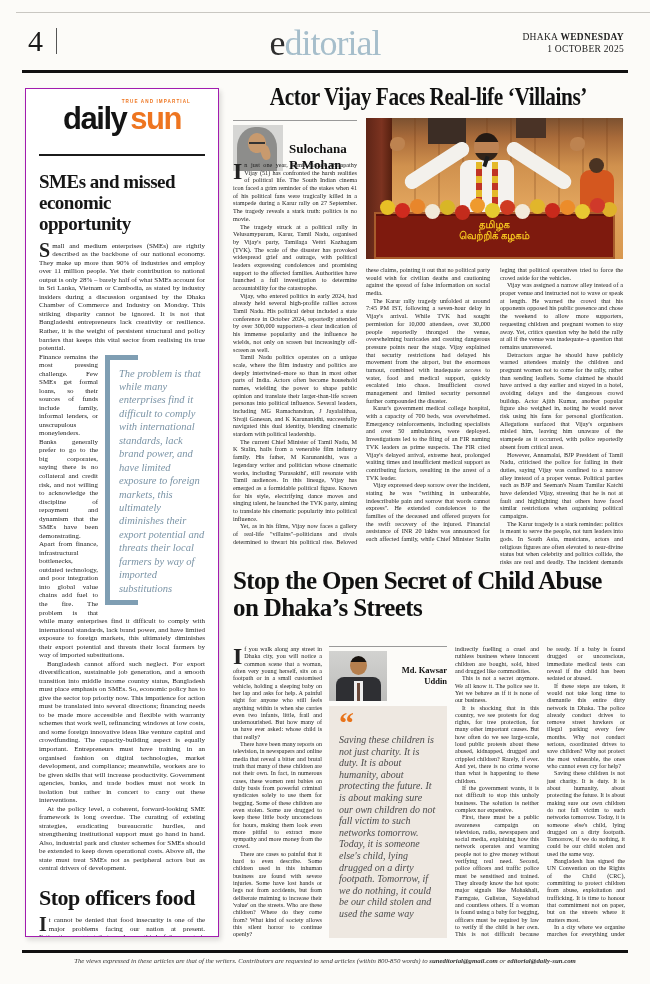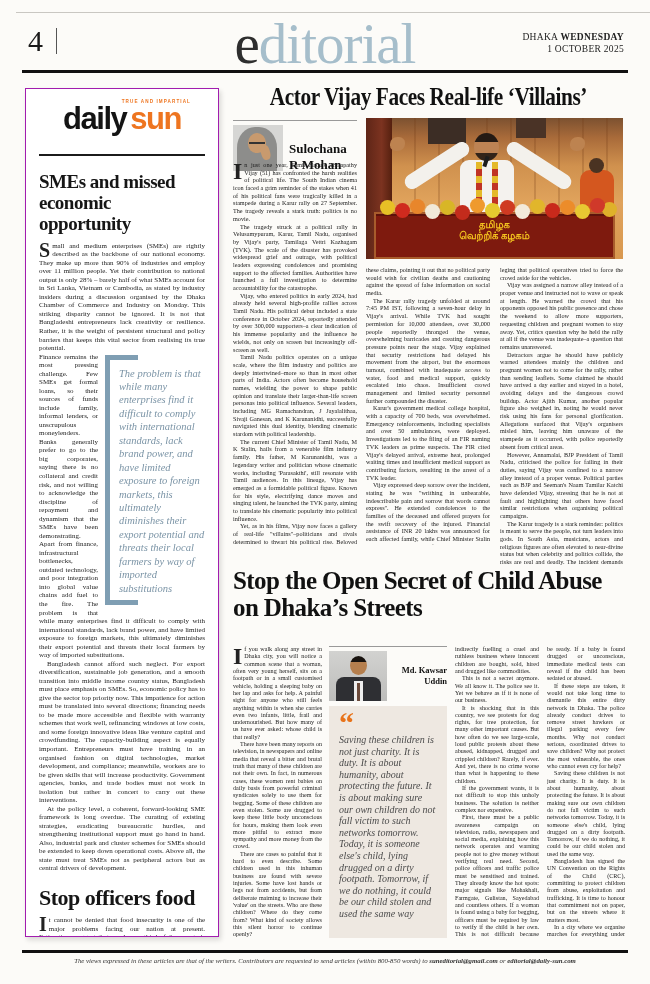--- a/index.html
+++ b/index.html
@@ -1,21 +1,21 @@
 <!DOCTYPE html>
 <html><head>
 <meta charset="utf-8">
 <style>
   html,body{margin:0;padding:0;background:#e9e7e2;}
   .page{position:relative;width:650px;height:984px;background:#fcfbf8;font-family:"Liberation Serif",serif;color:#1a1a1a;overflow:hidden;}
   
   .page-edge{position:absolute;top:12px;left:16px;right:0;height:1px;background:#c9c7c2;}
   .page-num{position:absolute;top:26px;left:28px;font-size:30px;line-height:30px;}
   .page-num-bar{position:absolute;top:28px;left:56px;width:1px;height:26px;background:#555;}
-  .masthead{position:absolute;top:22px;left:0;right:0;text-align:center;font-size:57px;line-height:43px;letter-spacing:-1px;}
+  .masthead{position:absolute;top:22px;left:0;right:0;text-align:center;font-size:36px;line-height:43px;letter-spacing:-1px;}
   .masthead .m-e{color:#2e2e2e;}
   .masthead .m-rest{color:#a6becb;}
   .dateline{position:absolute;top:31px;right:26px;text-align:right;font-size:9.5px;line-height:12px;letter-spacing:.3px;color:#222;}
   .dateline b{font-weight:bold;}
   .header-rule{position:absolute;top:70px;left:22px;width:606px;height:3px;background:#111;}
   
   .left-box{position:absolute;left:25px;top:88px;width:194px;height:849px;background:#fff;border:1px solid #a21caf;box-shadow:2px 3px 5px rgba(0,0,0,.14);padding:4px 13px;box-sizing:border-box;overflow:hidden;}
   .logo{position:relative;text-align:center;padding-top:8px;height:46px;}
   .logo .l-daily{font-family:"Liberation Sans",sans-serif;font-weight:900;font-size:31px;letter-spacing:-1.5px;color:#141414;}
   .logo .l-sun{font-family:"Liberation Sans",sans-serif;font-weight:900;font-size:31px;letter-spacing:-1.5px;color:#ee7520;}

